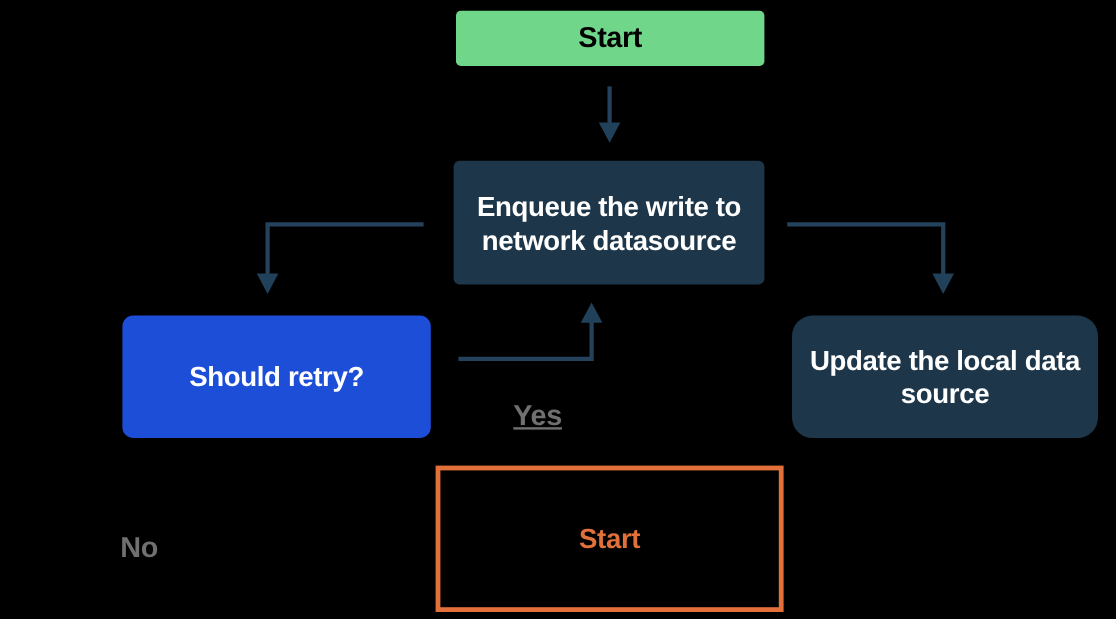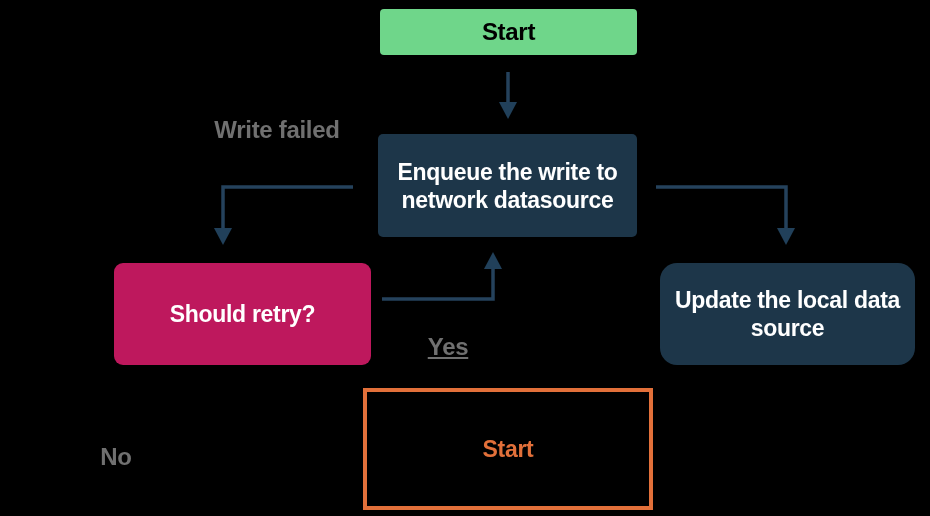--- a/index.html
+++ b/index.html
@@ -41,25 +41,24 @@
     left: 378px; top: 134px; width: 259px; height: 103px;
     background: #1d3649;
     border-radius: 5px;
     color: #ffffff;
     font-size: 23px;
     line-height: 28px;
     padding: 0 16px;
   }
   #node-should-retry {
     left: 102px; top: 263px; width: 257px; height: 102px;
-    background: #be185d;
+    background: #1d4ed8;
     border-radius: 9px;
     color: #ffffff;
     font-size: 23px;
-    margin-left: 12px;
   }
   #node-update-local {
     left: 660px; top: 263px; width: 255px; height: 102px;
     background: #1d3649;
     border-radius: 17px;
     color: #ffffff;
     font-size: 23px;
     line-height: 28px;
     padding: 0 14px;
   }
@@ -139,20 +138,19 @@
   </div>
 
   <div class="node" id="node-update-local">
     <span class="node-label">Update the local data source</span>
   </div>
 
   <div class="node" id="node-done">
     <span class="node-label">Start</span>
   </div>
 
-  <div class="edge-label" id="label-write-failed">Write failed</div>
 
 
   <div class="edge-label" id="label-yes">Yes</div>
 
   <div class="edge-label" id="label-no">No</div>
 
 </div>
 
 </body></html>

